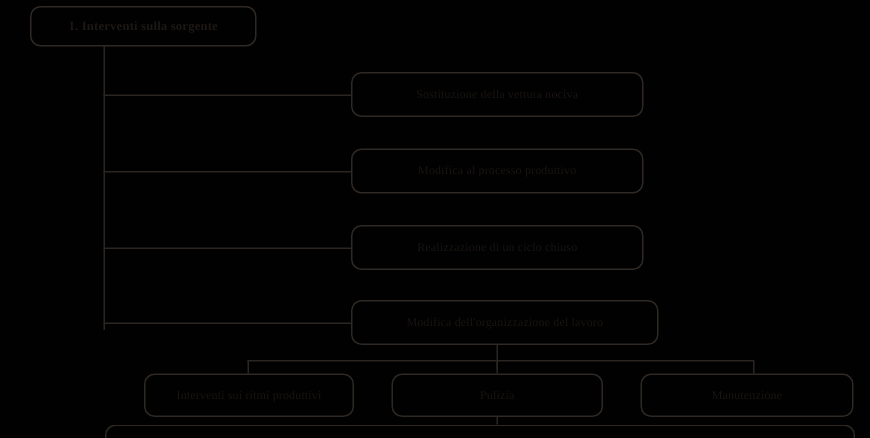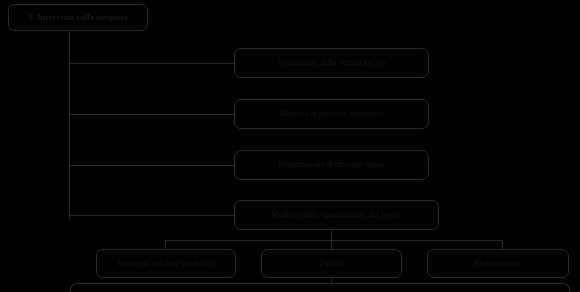--- a/index.html
+++ b/index.html
@@ -76,21 +76,21 @@
   <div class="line v" style="left:331px; top:230px; height:17px;"></div>
 
   <div class="line h" style="left:165px; top:240px; width:337px;"></div>
 
   <div class="line v" style="left:165px; top:240px; height:9px;"></div>
   <div class="line v" style="left:331px; top:240px; height:9px;"></div>
   <div class="line v" style="left:502px; top:240px; height:9px;"></div>
 
   <div class="line v" style="left:331px; top:277px; height:6px;"></div>
 
-  <div class="node node-root" style="left:8px; top:4px; width:140px; height:27px;">
+  <div class="node node-root" style="left:20px; top:4px; width:151px; height:27px;">
     <span>1. Interventi sulla sorgente</span>
   </div>
 
   <div class="node node-branch" style="left:234px; top:48px; width:195px; height:30px;">
     <span>Sostituzione della vettura nociva</span>
   </div>
 
   <div class="node node-branch" style="left:234px; top:99px; width:195px; height:30px;">
     <span>Modifica al processo produttivo</span>
   </div>

